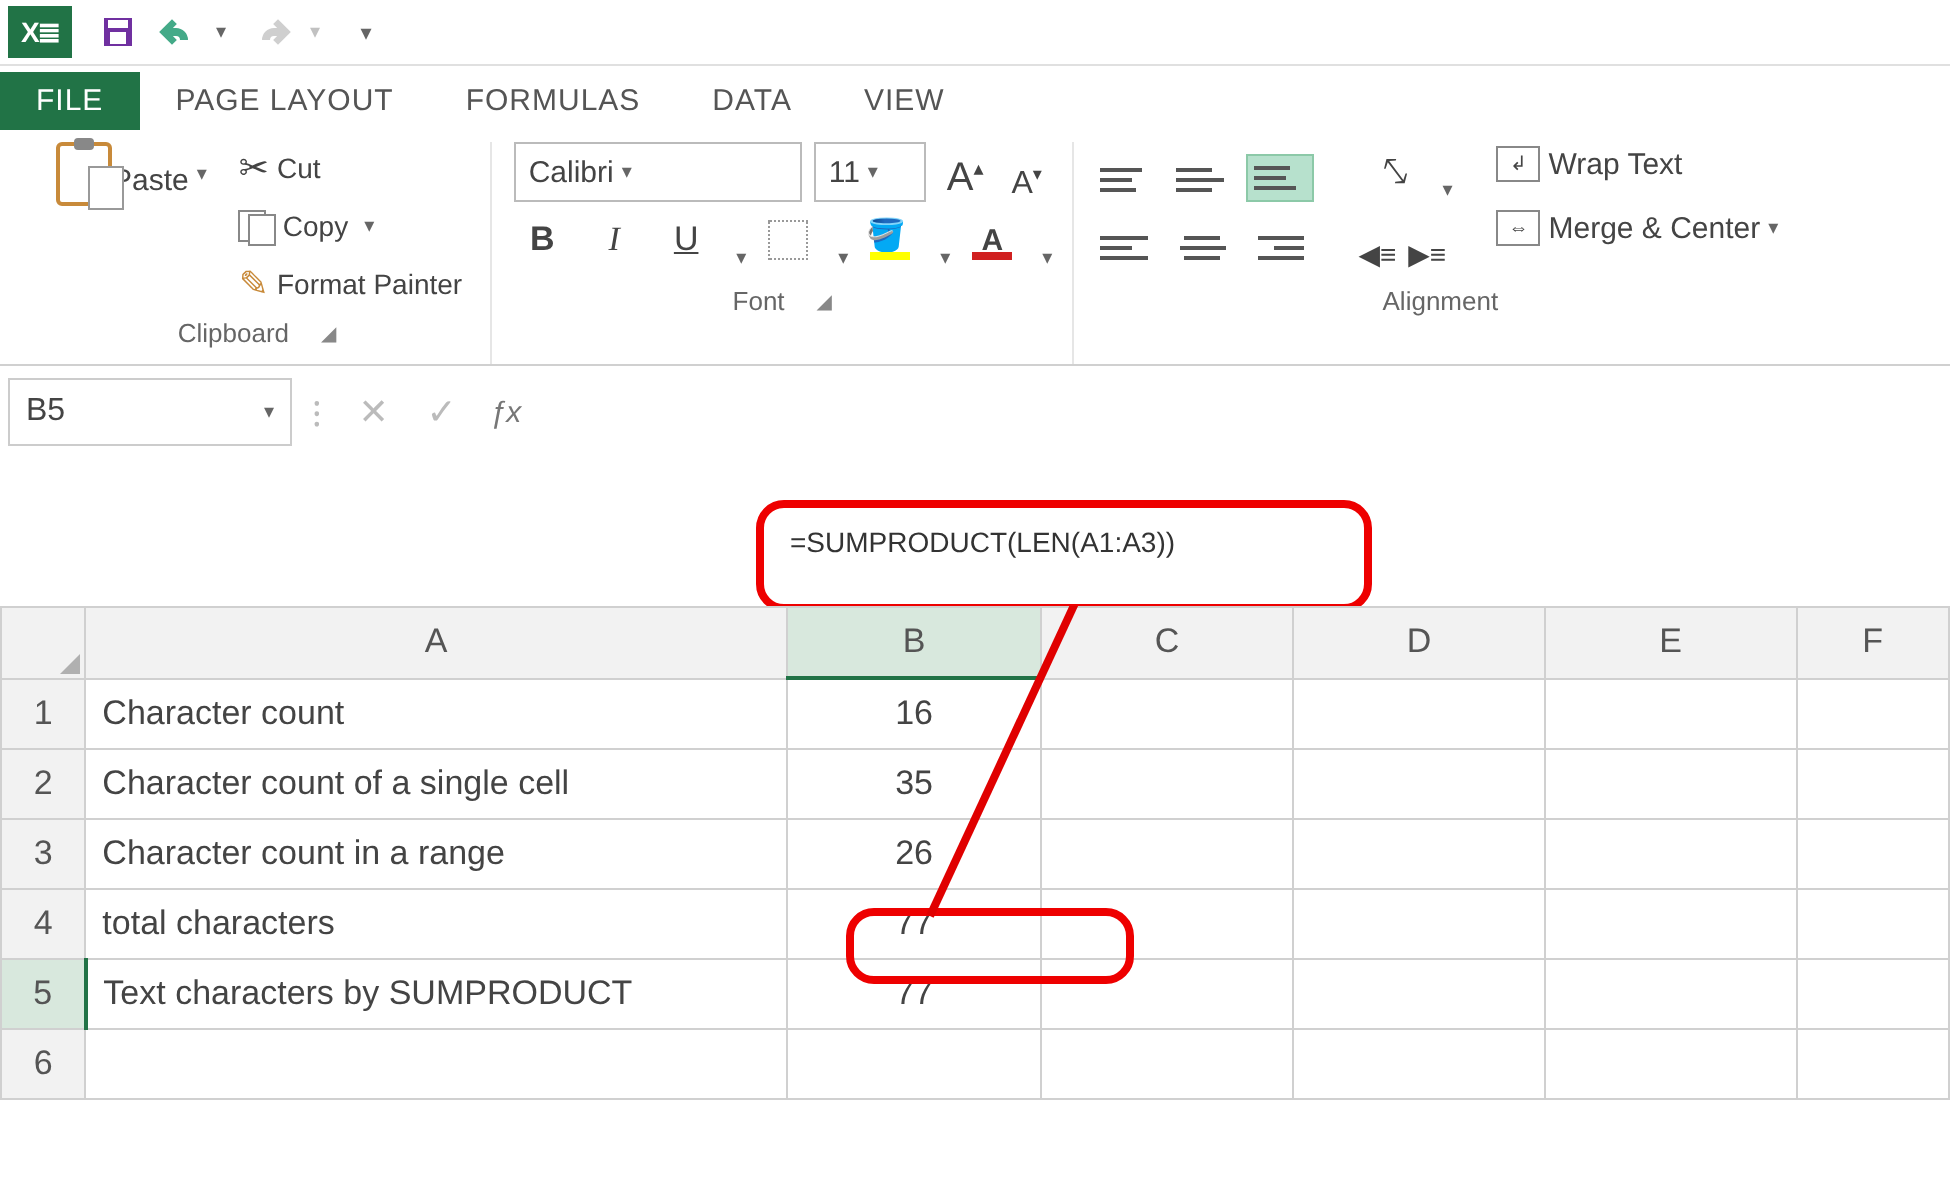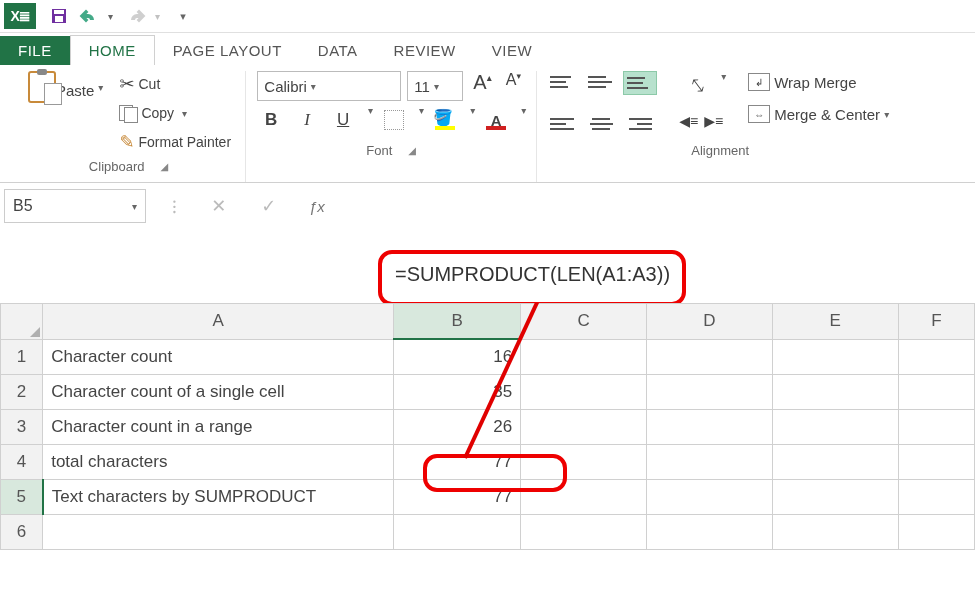--- a/index.html
+++ b/index.html
@@ -7,21 +7,21 @@
 .excel-logo{width:32px;height:26px;background:#217346;display:flex;align-items:center;justify-content:center;color:#fff;font-weight:bold;font-size:14px;margin-right:8px;letter-spacing:-1px}
 .qat-btn{width:26px;height:26px;display:flex;align-items:center;justify-content:center;margin:0 2px;color:#666}
 .qat-sep{width:8px}
 .tabs{display:flex;align-items:flex-end;background:#fff;height:32px}
 .tab{padding:6px 18px;font-size:15px;color:#555;cursor:pointer;letter-spacing:.5px}
 .tab.file{background:#217346;color:#fff}
 .tab.active{background:#fff;border:1px solid #d0d0d0;border-bottom:none;color:#217346}
 .ribbon{border-bottom:1px solid #d0d0d0;padding:6px 12px 0;display:flex;background:#fff}
 .group{display:flex;flex-direction:column;align-items:center;padding:0 10px;border-right:1px solid #e6e6e6}
 .group:last-child{border-right:none}
-.group-row{display:flex;align-items:flex-start;gap:6px;margin-bottom:4px}
+.group-row{display:flex;align-items:flex-end;gap:6px;margin-bottom:4px}
 .group-label{font-size:13px;color:#666;padding:4px 0 8px;display:flex;align-items:center;gap:16px}
 .dlg-launch{font-size:10px;color:#888}
 .paste-block{display:flex;align-items:flex-start}
 .paste-big{display:flex;flex-direction:row;align-items:center;padding:0 6px}
 .paste-icon{width:28px;height:32px;position:relative}
 .clipboard{position:absolute;inset:0;border:2px solid #c88a3a;border-radius:3px;background:#fff}
 .clipboard::before{content:"";position:absolute;top:-4px;left:7px;right:7px;height:6px;background:#888;border-radius:2px}
 .doc{position:absolute;right:-6px;bottom:-2px;width:16px;height:20px;background:#fff;border:1px solid #999}
 .small-btn{display:flex;align-items:center;gap:4px;font-size:14px;padding:2px 4px}
 .scissors{font-size:18px}
@@ -46,44 +46,44 @@
 .fill-btn .bar{position:absolute;bottom:2px;left:2px;right:2px;height:4px;background:#ffff00}
 .fontcolor-btn{position:relative;width:24px;height:24px;display:flex;align-items:center;justify-content:center}
 .fontcolor-btn .A{font-weight:bold;font-size:15px}
 .fontcolor-btn .bar{position:absolute;bottom:2px;left:2px;right:2px;height:4px;background:#d02020}
 .align-btn{width:26px;height:22px;display:flex;flex-direction:column;justify-content:center;gap:3px;padding:0 3px}
 .align-btn span{height:2px;background:#555}
 .align-btn.sel{background:#b7e1cd;border:1px solid #8cc9a8}
 .indent-btn{display:flex;align-items:center;gap:1px;font-size:14px}
 .wrap-icon,.merge-icon{width:20px;height:16px;border:1px solid #888;display:flex;align-items:center;justify-content:center;font-size:10px;margin-right:4px}
 .rbtn{display:flex;align-items:center;font-size:15px;padding:2px 4px}
-.name-formula{display:flex;align-items:center;margin:6px 4px 0;gap:18px}
+.name-formula{display:flex;align-items:center;margin:6px 4px 0;gap:2px}
 .name-box{border:1px solid #ccc;height:32px;width:124px;display:flex;align-items:center;padding:0 8px;font-size:16px;background:#fff}
 .name-box .dd{margin-left:auto;font-size:10px;color:#666}
 .sep-dots{color:#bbb;padding:0 8px;font-size:18px}
 .fb-btn{width:32px;height:32px;display:flex;align-items:center;justify-content:center;color:#bbb;font-size:18px}
 .fx{font-style:italic;font-size:15px;color:#777;padding:0 6px}
 .formula-input{flex:1;height:32px;}
 .highlight-box{position:absolute;border:4px solid #e00;border-radius:14px;pointer-events:none}
 .formula-highlight{left:378px;top:250px;width:300px;height:48px}
 .grid-area{position:relative;margin-top:80px}
 table.grid{border-collapse:collapse;table-layout:fixed}
 table.grid th,table.grid td{border:1px solid #d0d0d0;font-size:17px;padding:4px 8px;height:26px}
 table.grid th{background:#f2f2f2;font-weight:normal;color:#555;text-align:center}
 table.grid th.corner{background:#f2f2f2;width:28px;position:relative}
 table.grid th.corner::after{content:"";position:absolute;right:2px;bottom:2px;border:5px solid transparent;border-right-color:#b0b0b0;border-bottom-color:#b0b0b0}
 table.grid th.colA{width:380px}
 table.grid th.colhead{width:130px}
 table.grid td.rowh{background:#f2f2f2;text-align:center;color:#555;width:28px}
 table.grid td.cellA{text-align:left}
-table.grid td.cellB{text-align:right}
+table.grid td.cellB{text-align:center}
 table.grid th.selcol{background:#d8e8dd;border-bottom:2px solid #217346}
 table.grid td.selrow{background:#d8e8dd;border-right:2px solid #217346}
 .cell-highlight{left:423px;top:151px;width:136px;height:30px}
-.formula-text{position:absolute;left:395px;top:263px;font-size:20px;color:#333}
+.formula-text{position:absolute;left:395px;top:263px;font-size:14px;color:#333}
 svg.annot{position:absolute;left:0;top:0;pointer-events:none}
 </style>
 </head>
 <body>
 
 <div class="qat">
   <div class="excel-logo">X≣</div>
   <div class="qat-btn" title="Save">
     <svg width="18" height="18">
         <rect x="2" y="2" width="14" height="14" fill="#7030a0"></rect>
@@ -105,24 +105,23 @@
   </div>
   <span class="arrow-d" style="opacity:.4">▾</span>
   <div class="qat-sep"></div>
   <div class="qat-btn">
     <span style="font-size:11px">▾</span>
   </div>
 </div>
 
 <div class="tabs">
   <div class="tab file">FILE</div>
-  <div class="tab active">HOME</div>
   <div class="tab">PAGE LAYOUT</div>
+  <div class="tab">FORMULAS</div>
   <div class="tab">DATA</div>
-  <div class="tab">REVIEW</div>
   <div class="tab">VIEW</div>
 </div>
 
 <div class="ribbon">
 
   <div class="group">
     <div class="paste-block">
       <div class="paste-big">
         <div class="paste-icon">
             <div class="clipboard"></div>
@@ -236,21 +235,21 @@
               <span style="width:90%;margin-left:auto"></span>
             </div>
           <div style="width:12px"></div>
           <div class="indent-btn">◀≡</div>
           <div class="indent-btn">▶≡</div>
         </div>
       </div>
       <div style="display:flex;flex-direction:column;gap:10px">
         <div class="rbtn">
           <div class="wrap-icon">↲</div>
-          <span>Wrap Merge</span>
+          <span>Wrap Text</span>
         </div>
         <div class="rbtn">
           <div class="merge-icon">⇔</div>
           <span>Merge &amp; Center</span>
           <span class="arrow-d" style="margin-left:4px">▾</span>
         </div>
       </div>
     </div>
     <div class="group-label">
       <span>Alignment</span>

